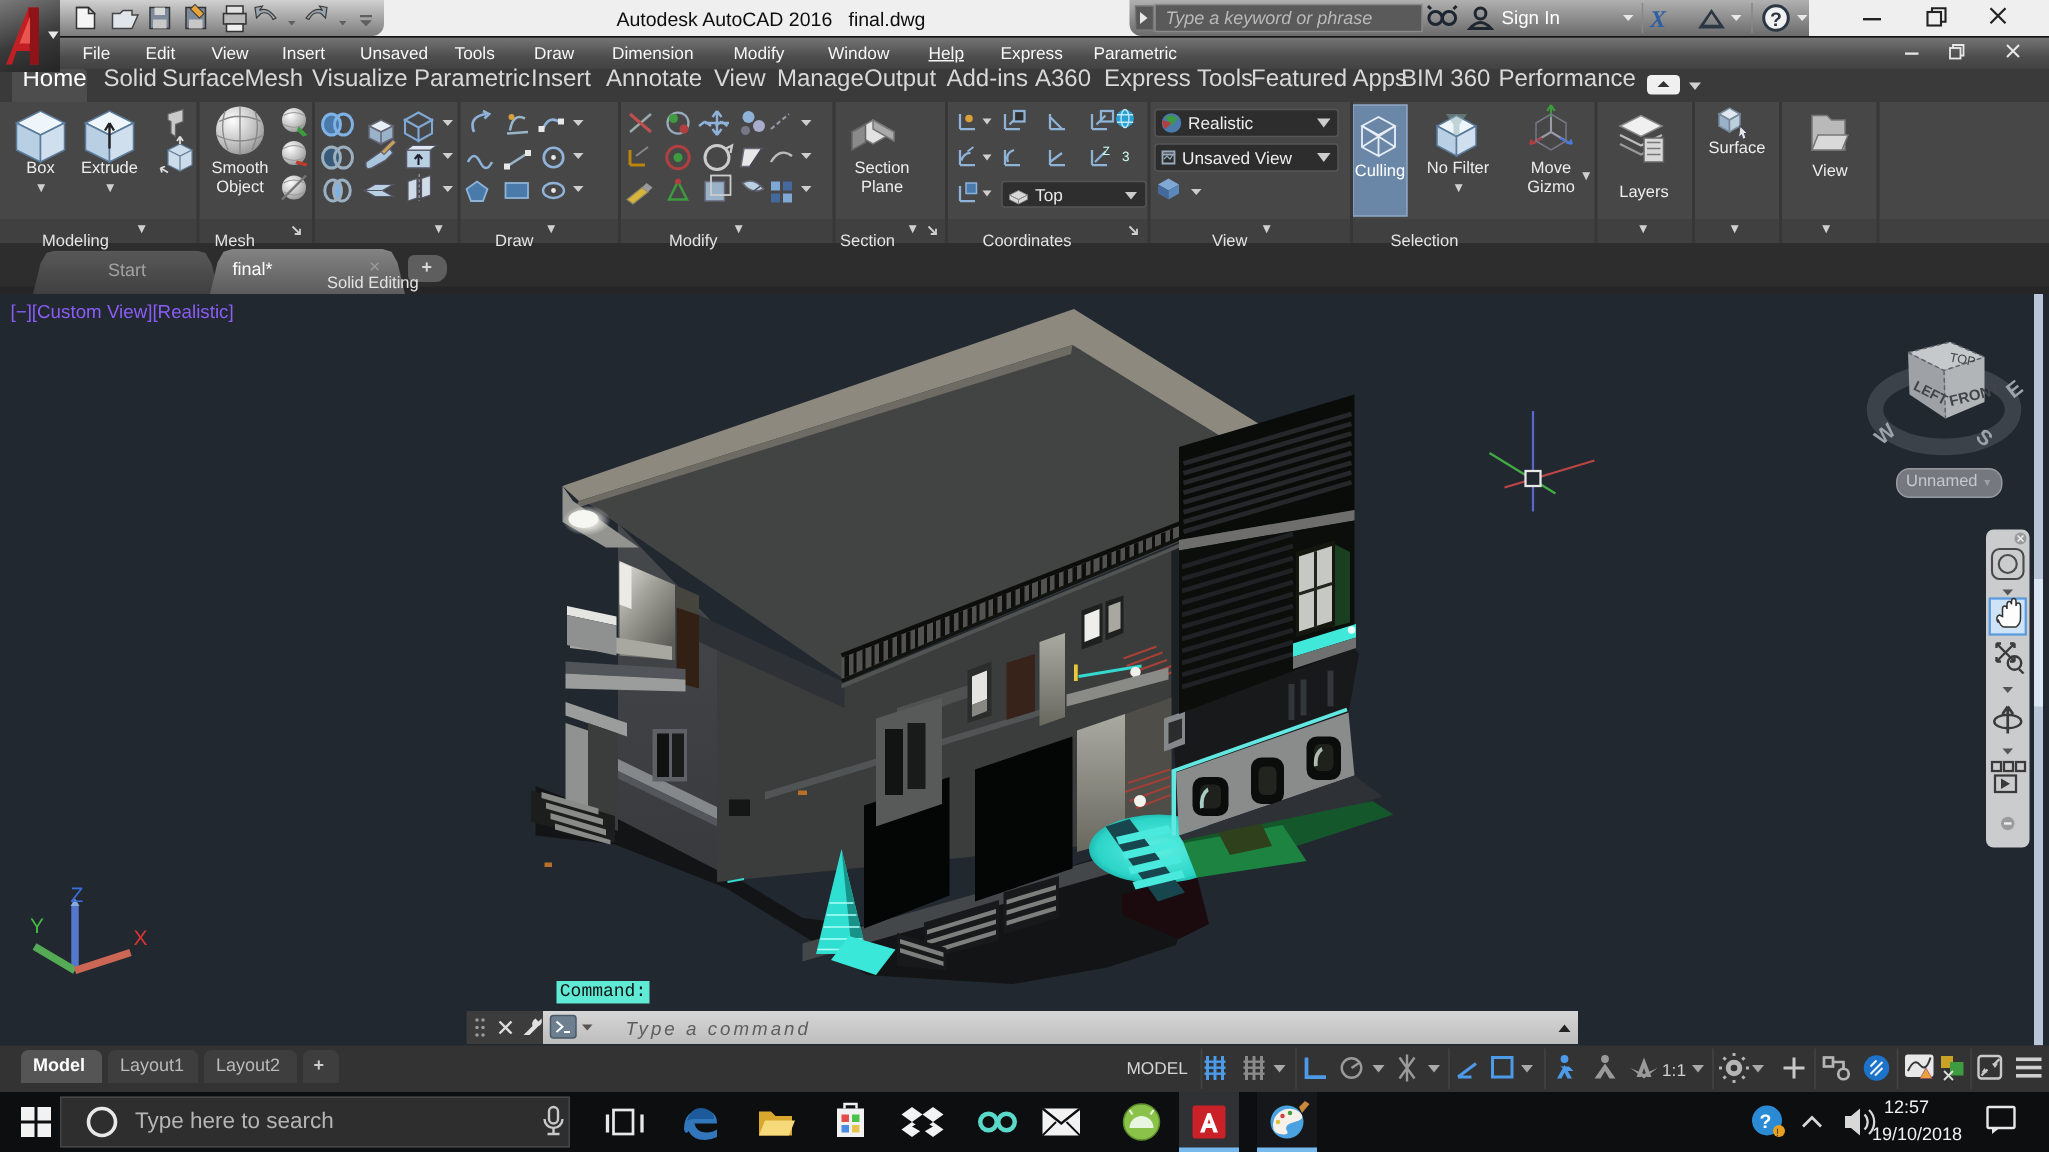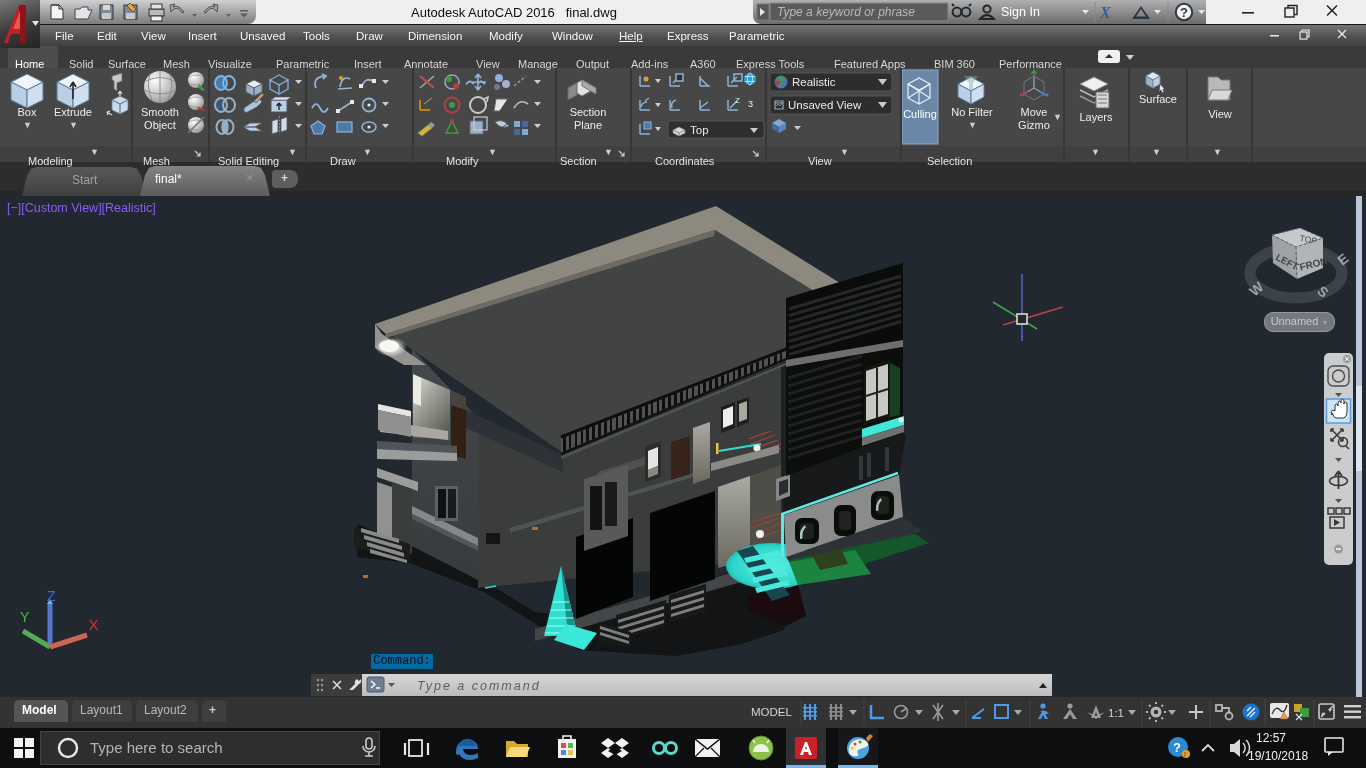--- a/index.html
+++ b/index.html
@@ -10,41 +10,41 @@
 #titlebar{left:0;top:0;width:1366px;height:24px;background:#efefef;}
 #logo{left:0;top:0;width:40px;height:48px;background:linear-gradient(160deg,#7a7a7a,#3a3a3a 55%,#242424);z-index:6;}
 #qat{left:40px;top:0;width:216px;height:24px;background:linear-gradient(#d0d0d0,#7c7c7c);border-radius:0 0 8px 0;}
 #searchstrip{left:753px;top:0;width:453px;height:24px;background:linear-gradient(#b0b0b0,#6b6b6b);border-radius:0 0 0 8px;}
 .ttext{top:5px;font-size:13px;color:#0d0d0d;}
 
 #menubar{left:0;top:24px;width:1366px;height:22px;background:linear-gradient(#757575,#4e4e4e 60%,#424242);border-top:1px solid #141414;box-sizing:border-box;}
 .menuitem{top:30px;font-size:11.5px;color:#f6f6f6;}
 
 #ribtabs{left:0;top:46px;width:1366px;height:22px;background:#3a3a3a;}
-.rtab{top:58px;font-size:11px;color:#d8d8d8;z-index:3;}
+.rtab{top:44px;font-size:16px;color:#d8d8d8;z-index:3;}
 #hometab{left:8px;top:46px;width:50px;height:22px;background:#4d4d4d;border-radius:3px 3px 0 0;z-index:2;}
 
 #ribbon{left:0;top:68px;width:1366px;height:78px;background:#474747;}
 #riblabels{left:0;top:146px;width:1366px;height:16px;background:#404040;}
 .plabel{top:155px;font-size:11px;color:#e4e4e4;z-index:3;}
 .parrow{top:147px;font-size:9px;color:#cfcfcf;z-index:3;}
 .pdiv{top:68px;width:2px;height:94px;background:#373737;z-index:2;}
 .btext{font-size:11px;color:#ededed;text-align:center;line-height:13px;z-index:3;}
 
 #filetabs{left:0;top:162px;width:1366px;height:34px;background:#2d2d2d;border-bottom:5px solid #262626;box-sizing:border-box;}
 .ftab{clip-path:polygon(0 100%,5px 30%,9px 6%,15px 0,calc(100% - 15px) 0,calc(100% - 9px) 6%,calc(100% - 5px) 30%,100% 100%);}
 #starttab{left:22px;top:167px;width:124px;height:29px;background:linear-gradient(#585858,#404040);}
 #finaltab{left:140px;top:166px;width:130px;height:30px;background:linear-gradient(#838383,#5c5c5c);}
 #plustab{left:272px;top:170px;width:26px;height:18px;background:#5e5e5e;border-radius:4px 8px 8px 4px;}
 .ftext{font-size:12px;z-index:3;}
 
 #viewport{left:0;top:196px;width:1366px;height:501px;background:#212830;overflow:hidden;}
 #vplabel{left:7px;top:5px;font-size:12.5px;color:#8b5cf6;}
 
-#cmdlabel{left:371px;top:654px;width:62px;height:15px;background:#0369a1;font-family:"Liberation Mono",monospace;font-size:12px;color:#111;line-height:15px;text-align:center;z-index:5;}
+#cmdlabel{left:371px;top:654px;width:62px;height:15px;background:#5eead4;font-family:"Liberation Mono",monospace;font-size:12px;color:#111;line-height:15px;text-align:center;z-index:5;}
 #cmdbar{left:311px;top:674px;width:741px;height:22px;z-index:5;}
 #cmdgrip{left:0;top:0;width:51px;height:22px;background:#3c3c3c;position:absolute;}
 #cmdinput{left:51px;top:0;width:690px;height:22px;background:linear-gradient(#d6d6d6,#bdbdbd);position:absolute;}
 
 #statusrow{left:0;top:697px;width:1366px;height:31px;background:#333333;}
 .mtab{top:700px;height:22px;border-radius:5px 5px 0 0;}
 
 #taskbar{left:0;top:728px;width:1366px;height:40px;background:#0d0e10;}
 #tsearch{left:40px;top:731px;width:340px;height:34px;background:#2e2e2e;border:1px solid #454545;box-sizing:border-box;}
 </style>
@@ -179,21 +179,21 @@
   <div class="abs pdiv" style="left:1186px;"></div>
   <div class="abs pdiv" style="left:1251px;"></div>
   <div class="abs plabel" style="left:28px;">Modeling</div>
     <div class="abs parrow" style="left:90px;">▼</div>
   <div class="abs plabel" style="left:143px;">Mesh</div>
     <div class="abs" style="left:194px;top:150px;">
       <svg width="8" height="8" viewBox="0 0 8 8">
         <path d="M1,1 L6,6 M6,2.5 V6 H2.5" stroke="#cfcfcf" stroke-width="1.2" fill="none"></path>
       </svg>
     </div>
-  <div class="abs plabel" style="left:218px;">Solid Editing</div>
+  <div class="abs plabel" style="left:218px;margin-top:28px;">Solid Editing</div>
     <div class="abs parrow" style="left:288px;">▼</div>
   <div class="abs plabel" style="left:330px;">Draw</div>
     <div class="abs parrow" style="left:363px;">▼</div>
   <div class="abs plabel" style="left:446px;">Modify</div>
     <div class="abs parrow" style="left:488px;">▼</div>
   <div class="abs plabel" style="left:560px;">Section</div>
     <div class="abs parrow" style="left:604px;">▼</div>
     <div class="abs" style="left:618px;top:150px;">
       <svg width="8" height="8" viewBox="0 0 8 8">
         <path d="M1,1 L6,6 M6,2.5 V6 H2.5" stroke="#cfcfcf" stroke-width="1.2" fill="none"></path>
@@ -471,21 +471,21 @@
   <div class="abs parrow" style="left:23px;top:120px;">▼</div>
   <div class="abs btext" style="left:52px;top:106px;width:42px;">Extrude</div>
   <div class="abs parrow" style="left:69px;top:120px;">▼</div>
   <div class="abs btext" style="left:134px;top:106px;width:52px;">Smooth<br>Object</div>
   <div class="abs btext" style="left:556px;top:106px;width:64px;">Section<br>Plane</div>
   <div class="abs btext" style="left:902px;top:108px;width:36px;color:#fff;">Culling</div>
   <div class="abs btext" style="left:940px;top:106px;width:64px;">No Filter</div>
   <div class="abs parrow" style="left:968px;top:120px;">▼</div>
   <div class="abs btext" style="left:1004px;top:106px;width:60px;">Move<br>Gizmo</div>
   <div class="abs parrow" style="left:1053px;top:112px;">▼</div>
-  <div class="abs btext" style="left:1074px;top:111px;width:44px;">Layers</div>
+  <div class="abs btext" style="left:1074px;top:122px;width:44px;">Layers</div>
   <div class="abs btext" style="left:1134px;top:93px;width:48px;">Surface</div>
   <div class="abs btext" style="left:1198px;top:108px;width:44px;">View</div>
   </div>
 
   <div class="abs" id="filetabs"></div>
   <div class="abs ftab" id="starttab"></div>
   <div class="abs ftab" id="finaltab"></div>
   <div class="abs" id="plustab"></div>
   <div class="abs ftext" style="left:72px;top:173px;color:#a2a2a2;">Start</div>
   <div class="abs ftext" style="left:155px;top:172px;color:#fdfdfd;">final*</div>

